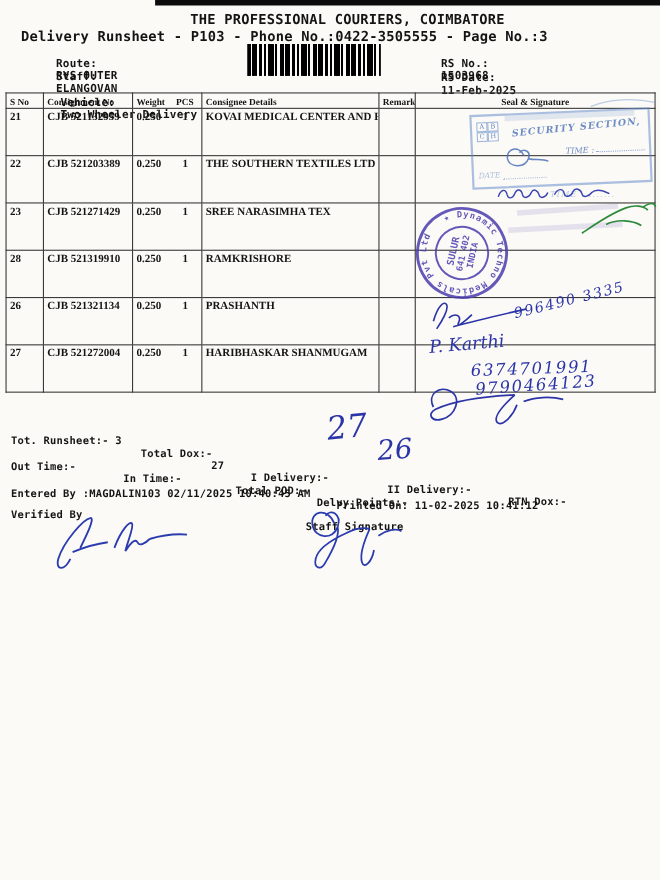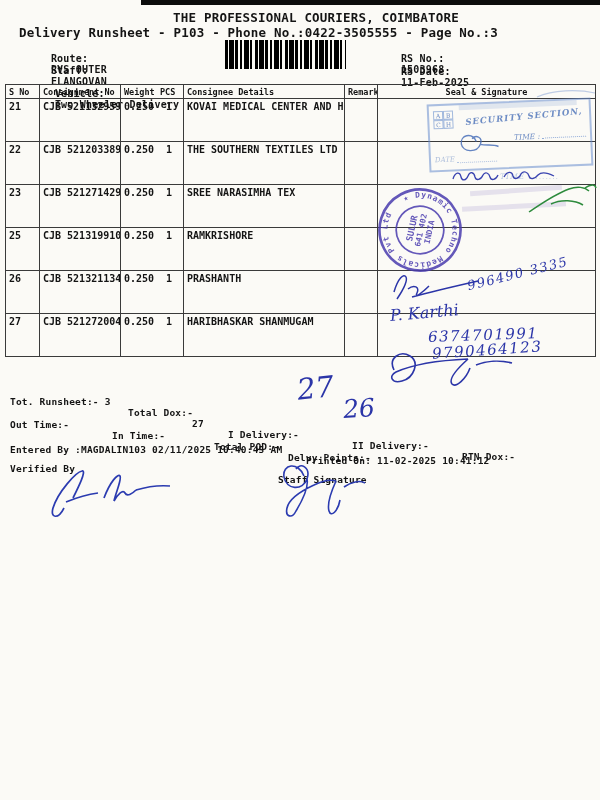--- a/index.html
+++ b/index.html
@@ -17,21 +17,21 @@
   .infoline{font-size:10px;white-space:pre;}
   .barcode{left:225px;top:40px;width:121px;height:29px;
     background:
       repeating-linear-gradient(90deg,#000 0 2px,transparent 2px 4px,#000 4px 9px,transparent 9px 11px,#000 11px 12px,transparent 12px 15px),
       repeating-linear-gradient(90deg,#000 0 3px,transparent 3px 5px,#000 5px 6px,transparent 6px 10px);
     background-blend-mode:multiply;}
 
   
   table.run{position:absolute;left:5px;top:84px;width:590px;border-collapse:collapse;table-layout:fixed;}
   table.run th,table.run td{border:1px solid #3a3a3a;font-weight:700;text-align:left;
-      padding:1px 3px;overflow:hidden;white-space:nowrap;}
+      padding:1px 3px;overflow:hidden;white-space:nowrap;font-family:Liberation Serif, serif;}
   table.run th{font-size:8.5px;height:11px;}
   table.run td{font-size:10px;height:39px;vertical-align:top;padding-top:2px;}
   .th-seal{text-align:center !important;}
   .wp-w{display:inline-block;width:36px;}
   .wp-p{display:inline-block;padding-left:6px;}
 
   
   .tline{font-size:9.5px;white-space:pre;}
 
   
@@ -128,21 +128,21 @@
     </tr>
         <tr>
       <td>23</td>
       <td>CJB 521271429</td>
       <td><span class="wp-w">0.250</span><span class="wp-p">1</span></td>
       <td>SREE NARASIMHA TEX</td>
       <td></td>
       <td></td>
     </tr>
         <tr>
-      <td>25</td>
+      <td>28</td>
       <td>CJB 521319910</td>
       <td><span class="wp-w">0.250</span><span class="wp-p">1</span></td>
       <td>RAMKRISHORE</td>
       <td></td>
       <td></td>
     </tr>
         <tr>
       <td>26</td>
       <td>CJB 521321134</td>
       <td><span class="wp-w">0.250</span><span class="wp-p">1</span></td>

